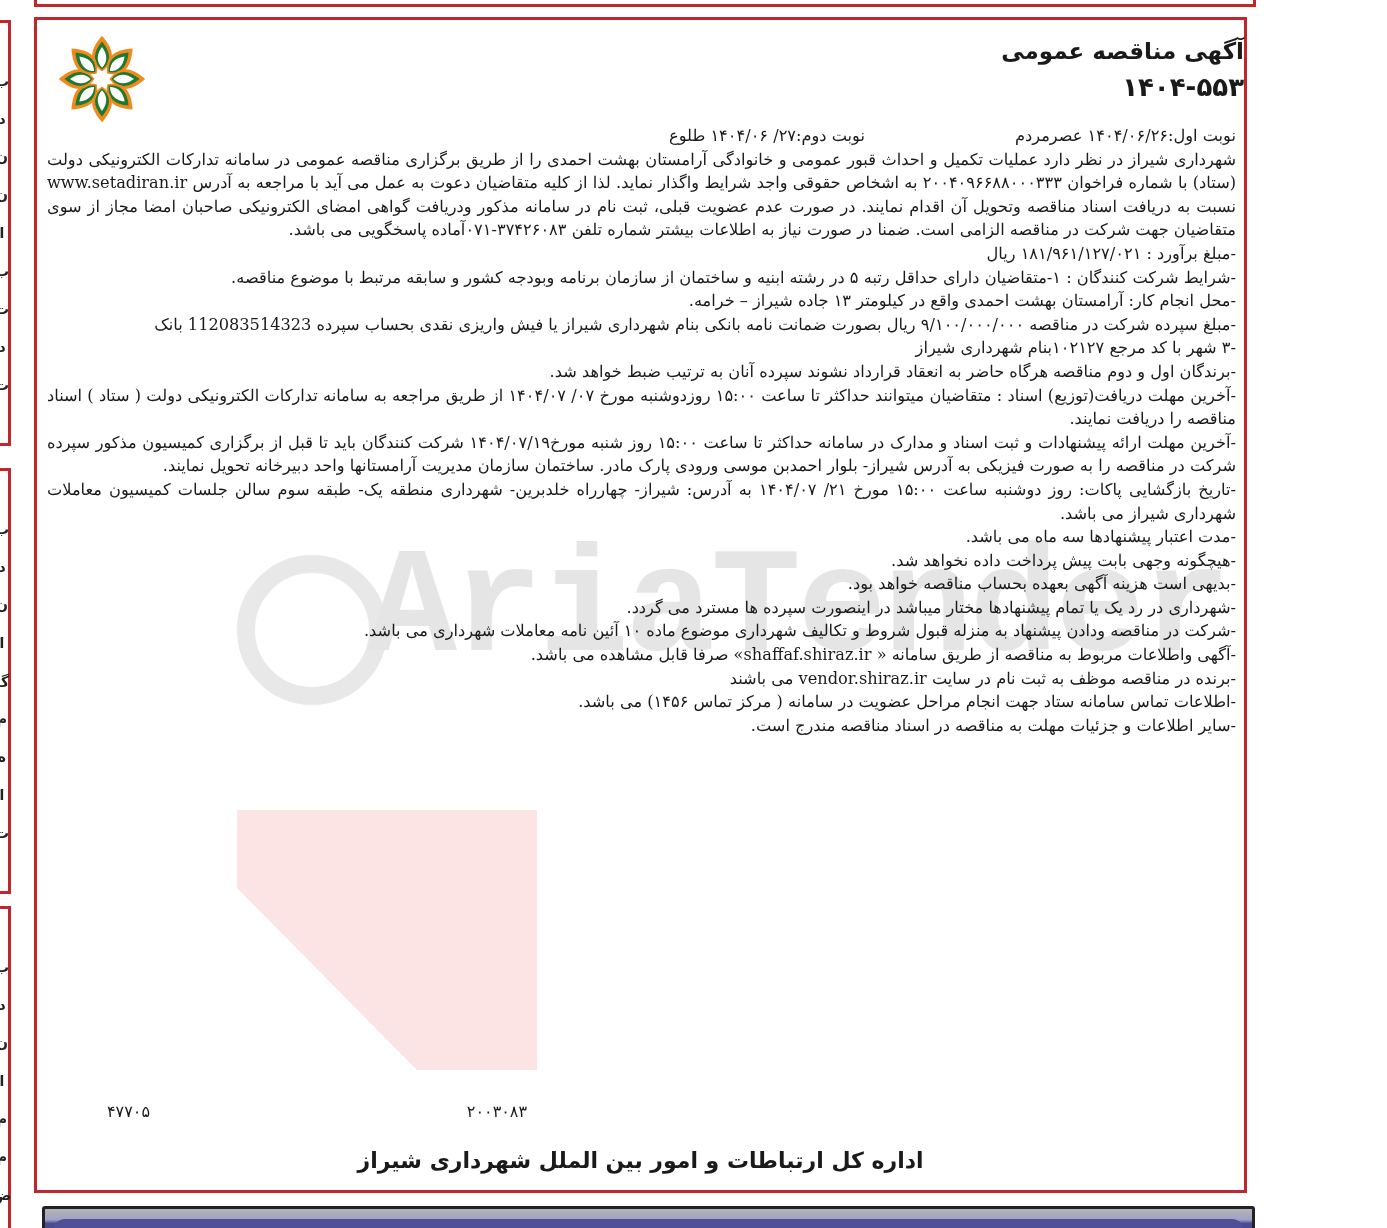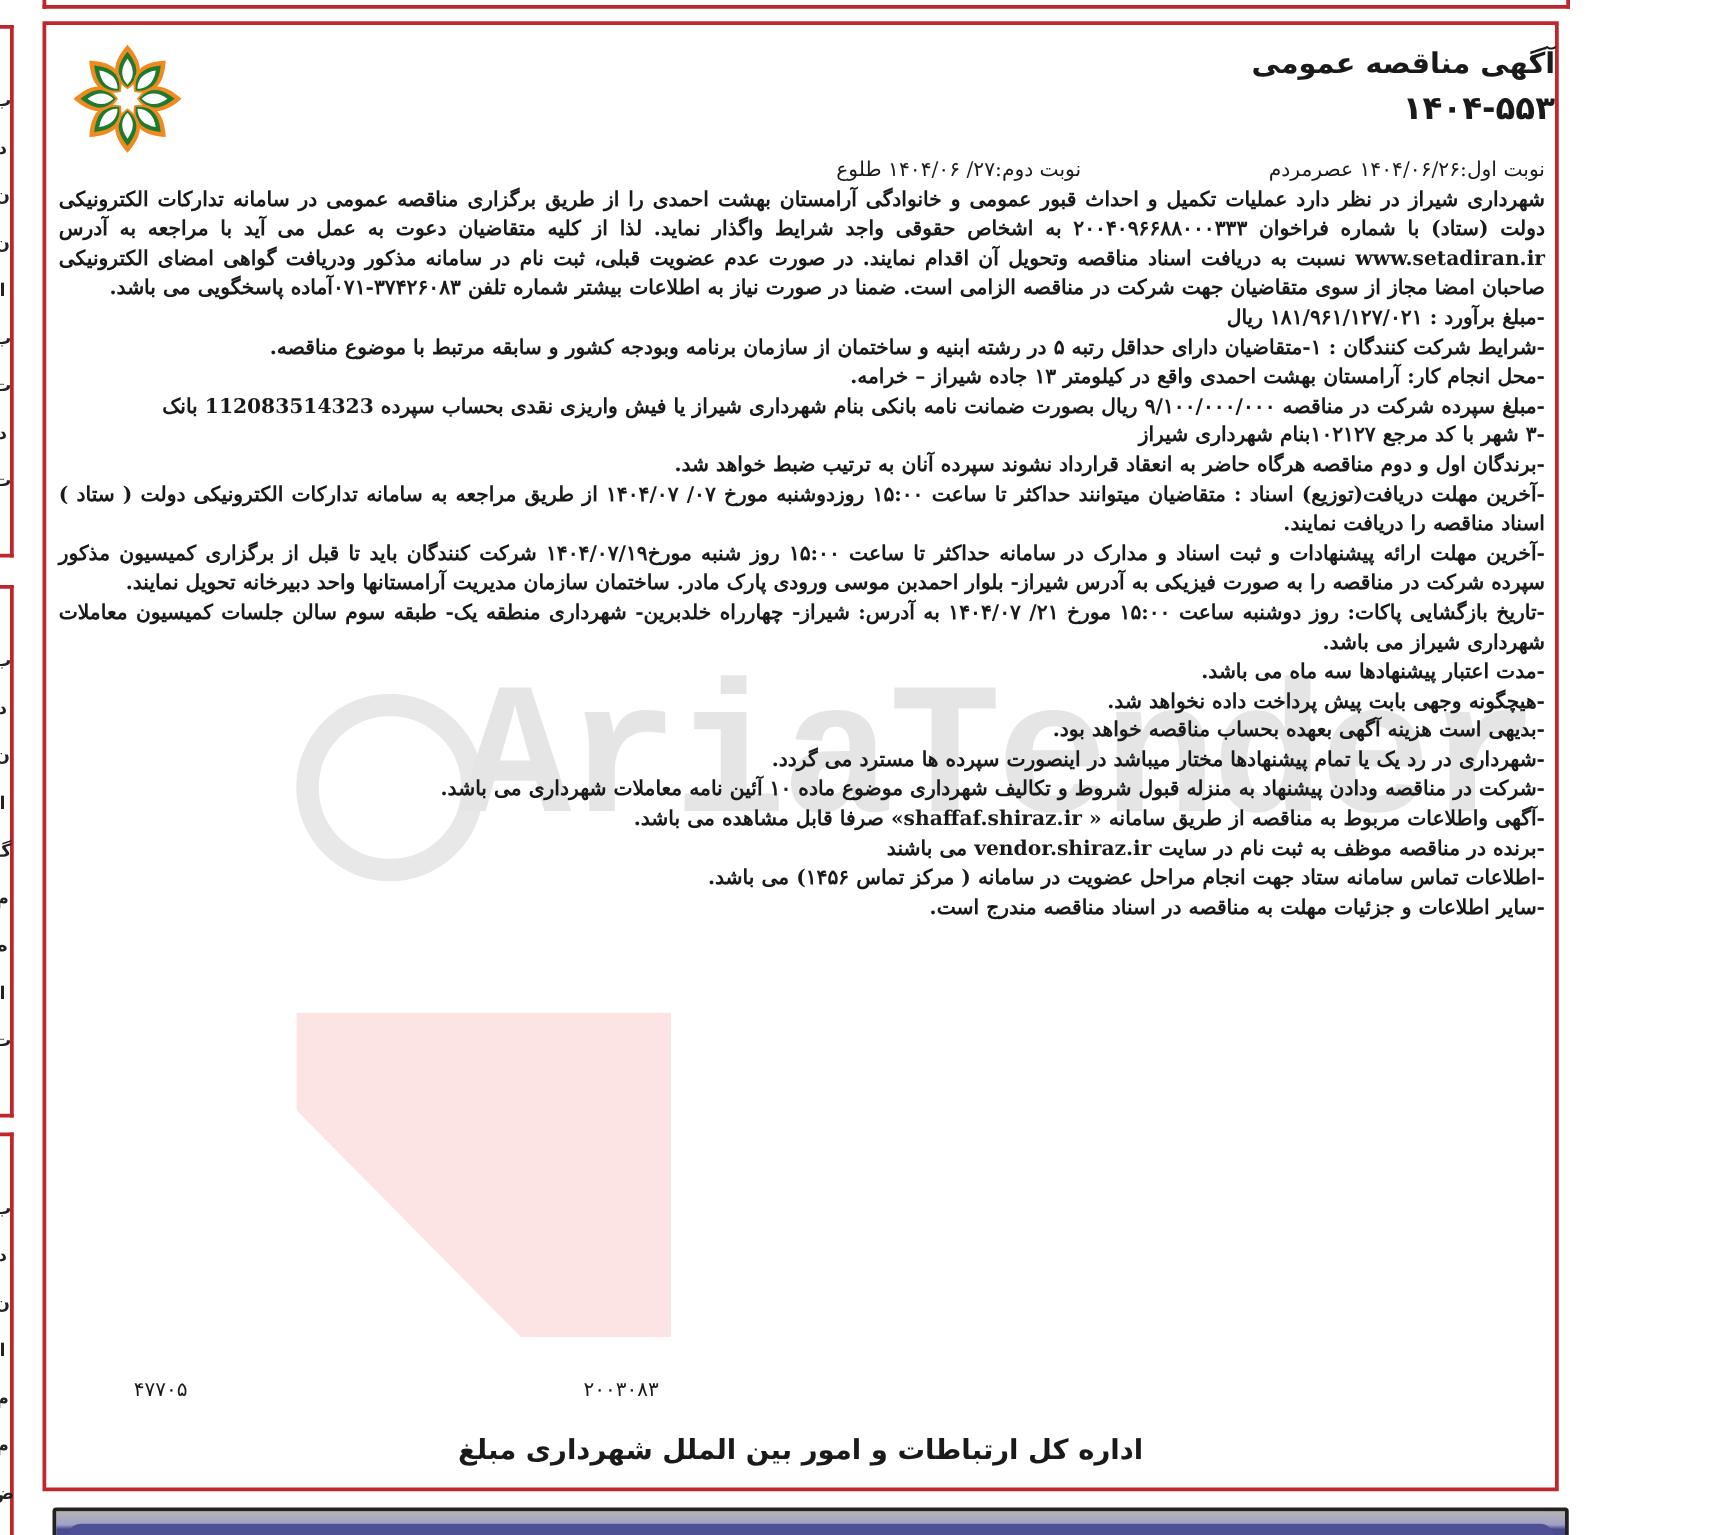--- a/index.html
+++ b/index.html
@@ -10,21 +10,21 @@
   .main-box{position:absolute;left:34px;top:17px;width:1213px;height:1176px;border:3px solid #c0272d;box-sizing:border-box;background:#fff;}
   .logo{position:absolute;left:18px;top:12px;width:94px;height:94px;}
   .watermark{position:absolute;left:200px;top:505px;width:560px;height:200px;opacity:.16;pointer-events:none;}
   .watermark .wm-text{position:absolute;left:130px;top:0;font-size:150px;font-weight:bold;color:#666;font-family:Liberation Mono, monospace;letter-spacing:-4px;}
   .watermark .wm-circle{position:absolute;left:0;top:30px;width:150px;height:150px;border:18px solid #777;border-radius:50%;box-sizing:border-box;}
   .red-wm{position:absolute;left:200px;top:790px;width:300px;height:260px;background:#e8222a;opacity:.12;clip-path:polygon(0 0,100% 0,100% 100%,60% 100%,0 30%);pointer-events:none;}
   .header{position:absolute;left:0;right:0;top:18px;direction:rtl;}
   .title{font-size:23px;font-weight:bold;font-family:"DejaVu Sans",sans-serif;}
   .number{font-size:26px;font-weight:bold;margin-top:8px;}
   .body-text{position:absolute;left:10px;right:8px;top:104px;direction:rtl;text-align:justify;font-family:"DejaVu Serif",serif;font-size:16.2px;line-height:23.6px;}
-  .body-text p{margin:0;font-weight:bold;}
+  .body-text p{margin:0;}
   .dates{display:flex;justify-content:flex-start;gap:150px;}
   .footer-nums{display:flex;direction:rtl;position:absolute;top:1082px;left:70px;width:420px;justify-content:space-between;font-family:"DejaVu Serif",serif;font-size:16px;}
   .signature{position:absolute;left:0;right:0;top:1128px;text-align:center;direction:rtl;font-size:22px;font-weight:bold;}
   .bottom-bar{position:absolute;left:42px;top:1206px;width:1213px;height:30px;border:3px solid #222;box-sizing:border-box;background:linear-gradient(#b4b4b4,#a0a0c8 45%,#4a4a8e 60%);border-radius:3px 3px 0 0;}
   .bottom-bar .inner{position:absolute;left:8px;right:8px;top:10px;height:20px;background:#4e4f94;border-radius:12px 12px 0 0;}
 </style>
 </head>
 <body>
 
 <div class="top-box"></div>
@@ -124,18 +124,18 @@
         <p>-اطلاعات تماس سامانه ستاد جهت انجام مراحل عضویت در سامانه ( مرکز تماس ۱۴۵۶) می باشد.</p>
         <p>-سایر اطلاعات و جزئیات مهلت به مناقصه در اسناد مناقصه مندرج است.</p>
       </div>
   </div>
 
   <div class="footer-nums">
     <span>۲۰۰۳۰۸۳</span>
     <span>۴۷۷۰۵</span>
   </div>
 
-  <div class="signature">اداره کل ارتباطات و امور بین الملل شهرداری مبلغ</div>
+  <div class="signature">اداره کل ارتباطات و امور بین الملل شهرداری شیراز</div>
 </div>
 
 <div class="bottom-bar">
     <div class="inner"></div>
   </div>
 
 </body></html>

